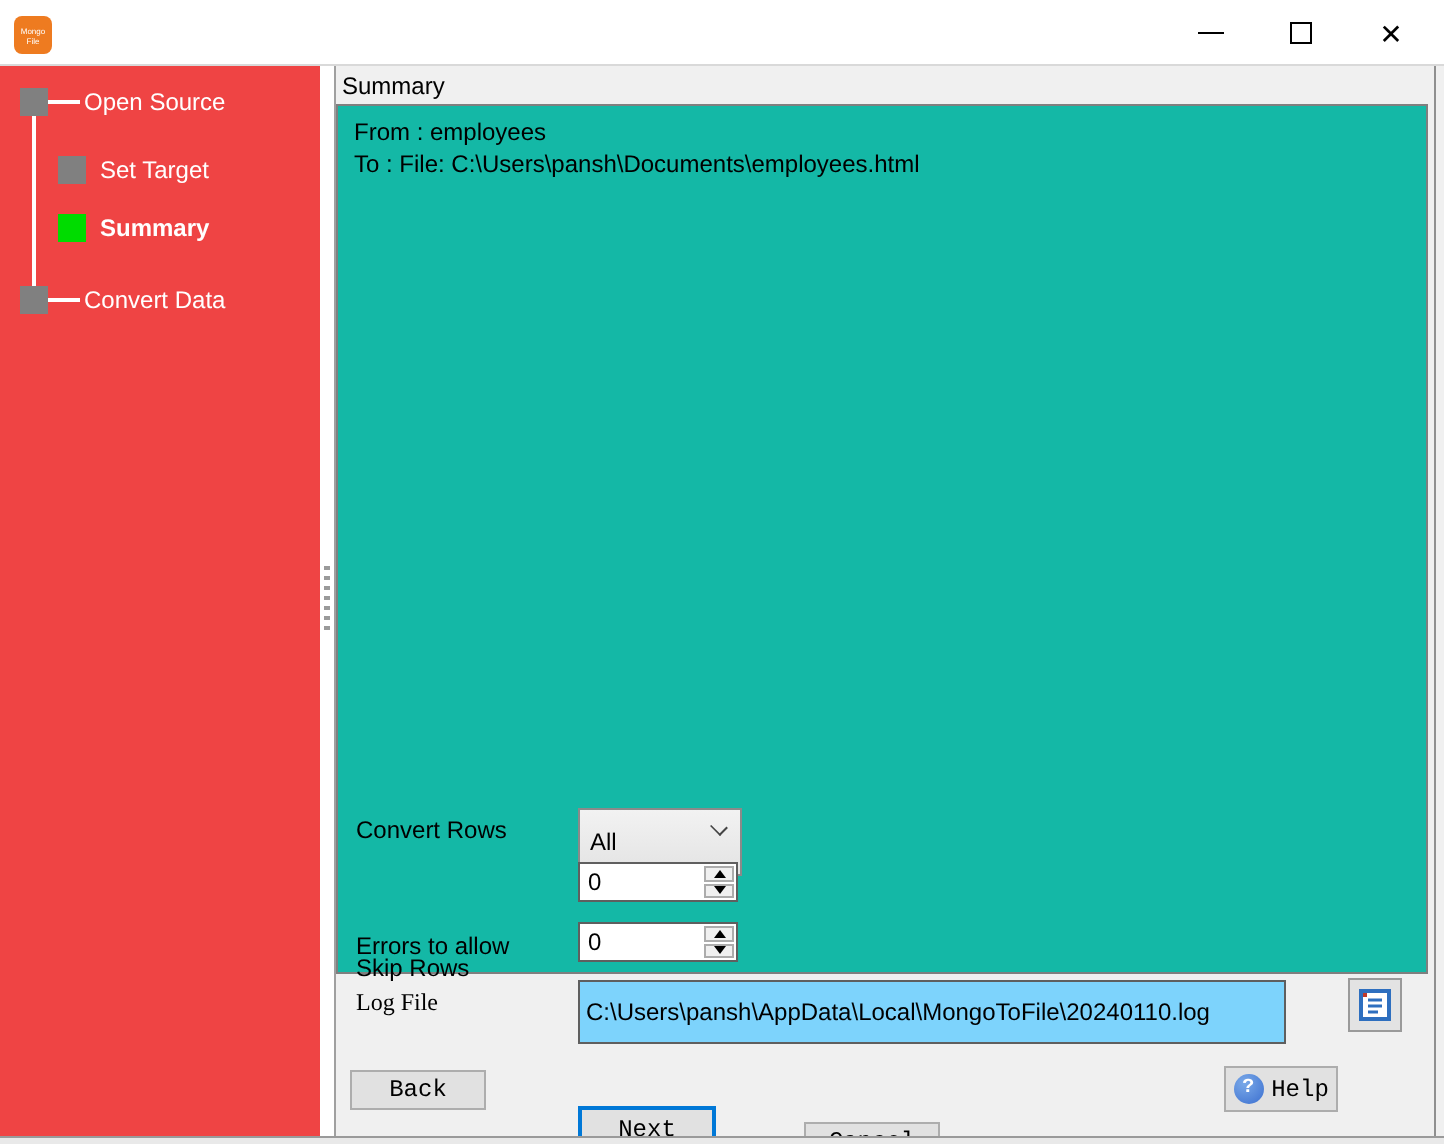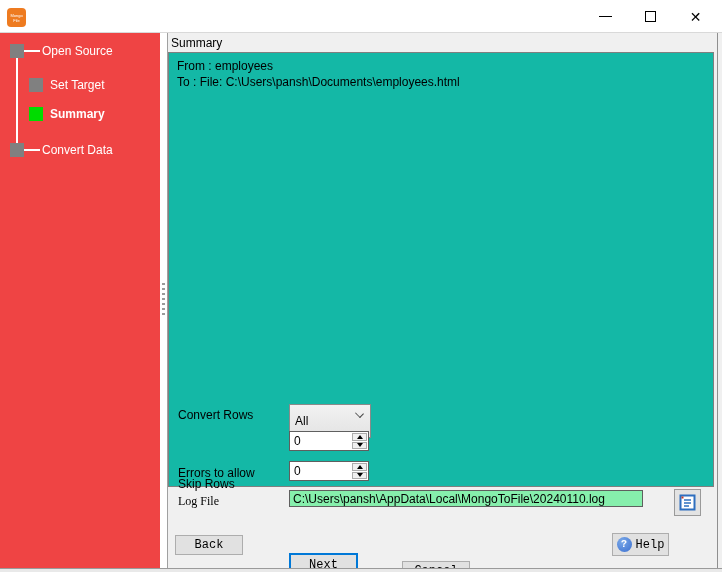--- a/index.html
+++ b/index.html
@@ -51,21 +51,21 @@
   .combo .chev { position:absolute; right:7px; top:7px; width:7px; height:7px;
                  border-right:1px solid #444; border-bottom:1px solid #444; transform:rotate(45deg) scale(1,0.8); transform-origin:center; margin-top:-2px; }
 
   .spinner { position:absolute; left:121px; width:80px; height:20px; background:#fff; border:1px solid #5f5f5f; }
   .spin-val { position:absolute; left:4px; top:2px; }
   .spin-btns { position:absolute; right:1px; top:1px; width:15px; height:16px; display:flex; flex-direction:column; gap:1px; }
   .spin-btn { flex:1; background:#f0f0f0; border:1px solid #acacac; display:flex; align-items:center; justify-content:center; }
   .tri-up { width:0; height:0; border-left:3px solid transparent; border-right:3px solid transparent; border-bottom:4px solid #000; }
   .tri-down { width:0; height:0; border-left:3px solid transparent; border-right:3px solid transparent; border-top:4px solid #000; }
 
-  .log-input { position:absolute; left:121px; top:457px; width:354px; height:17px; background:#86efac; border:1px solid #5f5f5f;
+  .log-input { position:absolute; left:121px; top:457px; width:354px; height:32px; background:#7dd3fc; border:1px solid #5f5f5f;
                font-family:"Liberation Sans", sans-serif; font-size:12px; padding:0 3px; color:#000; }
   .browse-btn { position:absolute; left:506px; top:456px; width:27px; height:27px; background:#e3e3e3;
                 border:1px solid #9a9a9a; display:flex; align-items:center; justify-content:center; cursor:default; }
 
   .btn { position:absolute; height:20px; background:#e1e1e1; border:1px solid #adadad; font-size:12px;
          font-family:Liberation Mono, monospace; display:flex; align-items:center; justify-content:center; cursor:default;text-align:center; }
   .btn-back { left:7px; top:502px; width:68px; }
   .btn-next { left:121px; top:520px; width:69px; height:23px; border:2px solid #0078d7; background:#e1e1e1; }
   .btn-cancel { left:234px; top:502px; width:68px;margin-top:26px; }
   .btn-help { left:444px; top:500px; width:57px; height:23px; gap:4px; }

